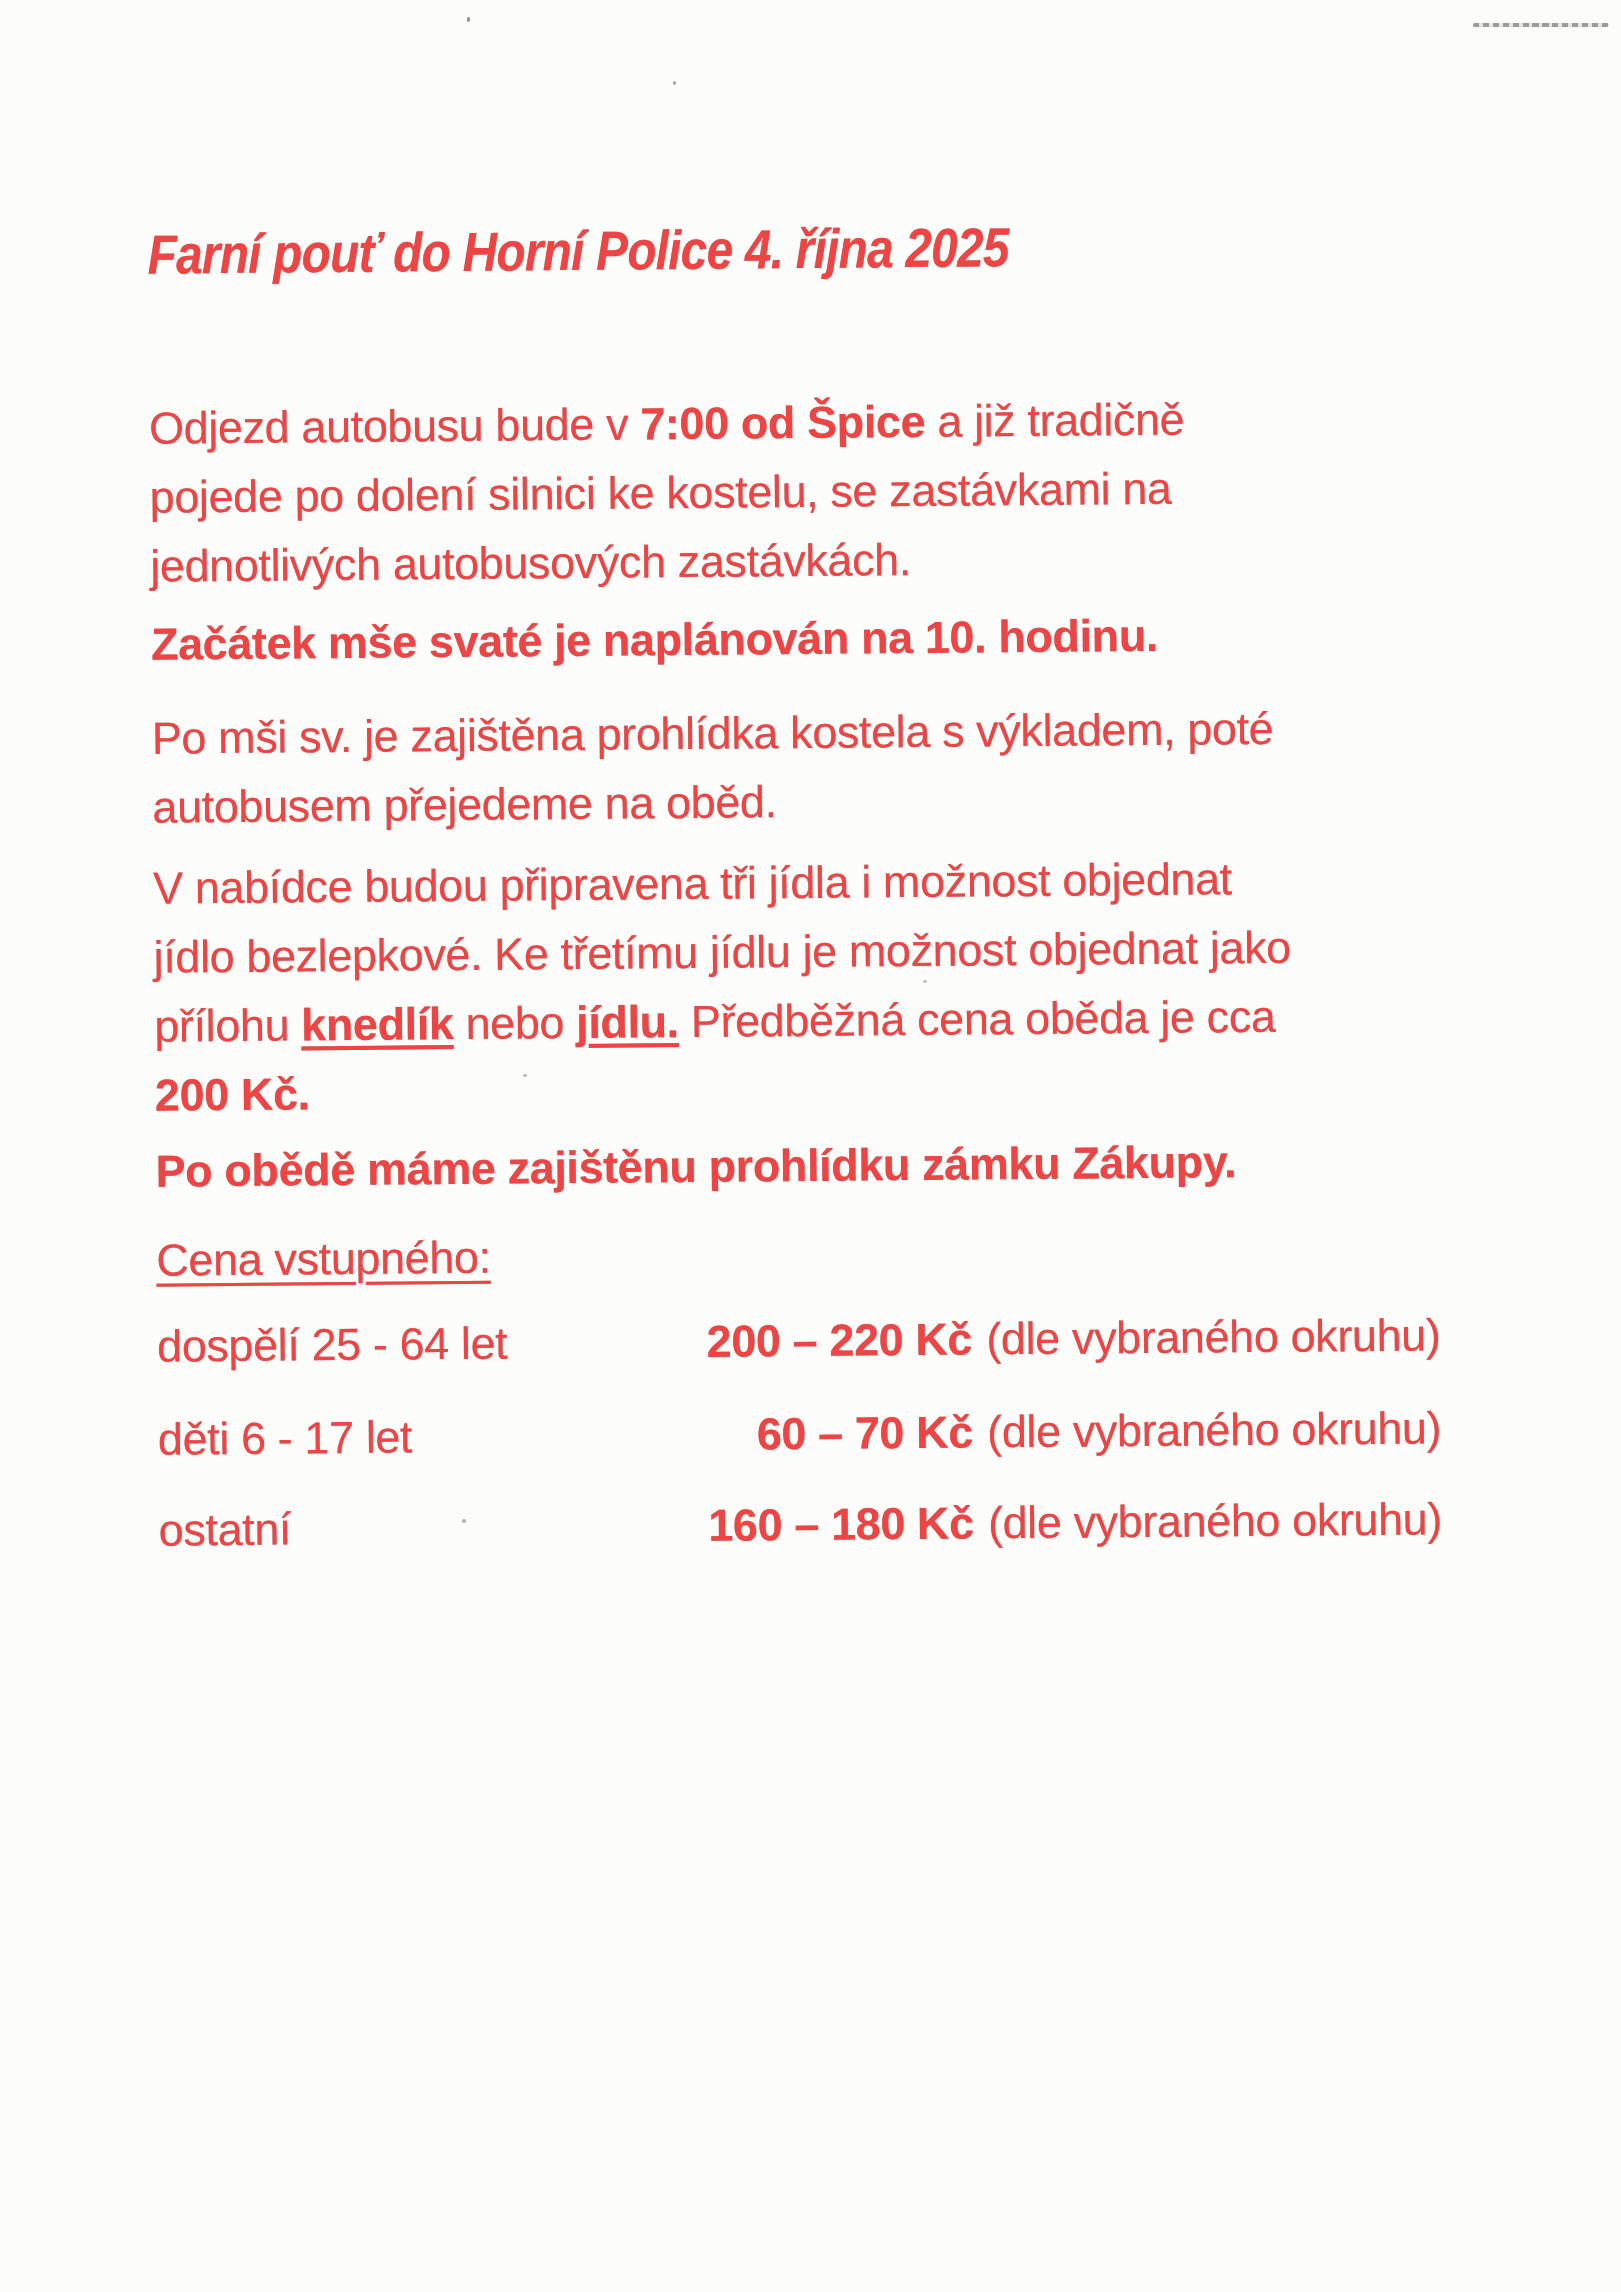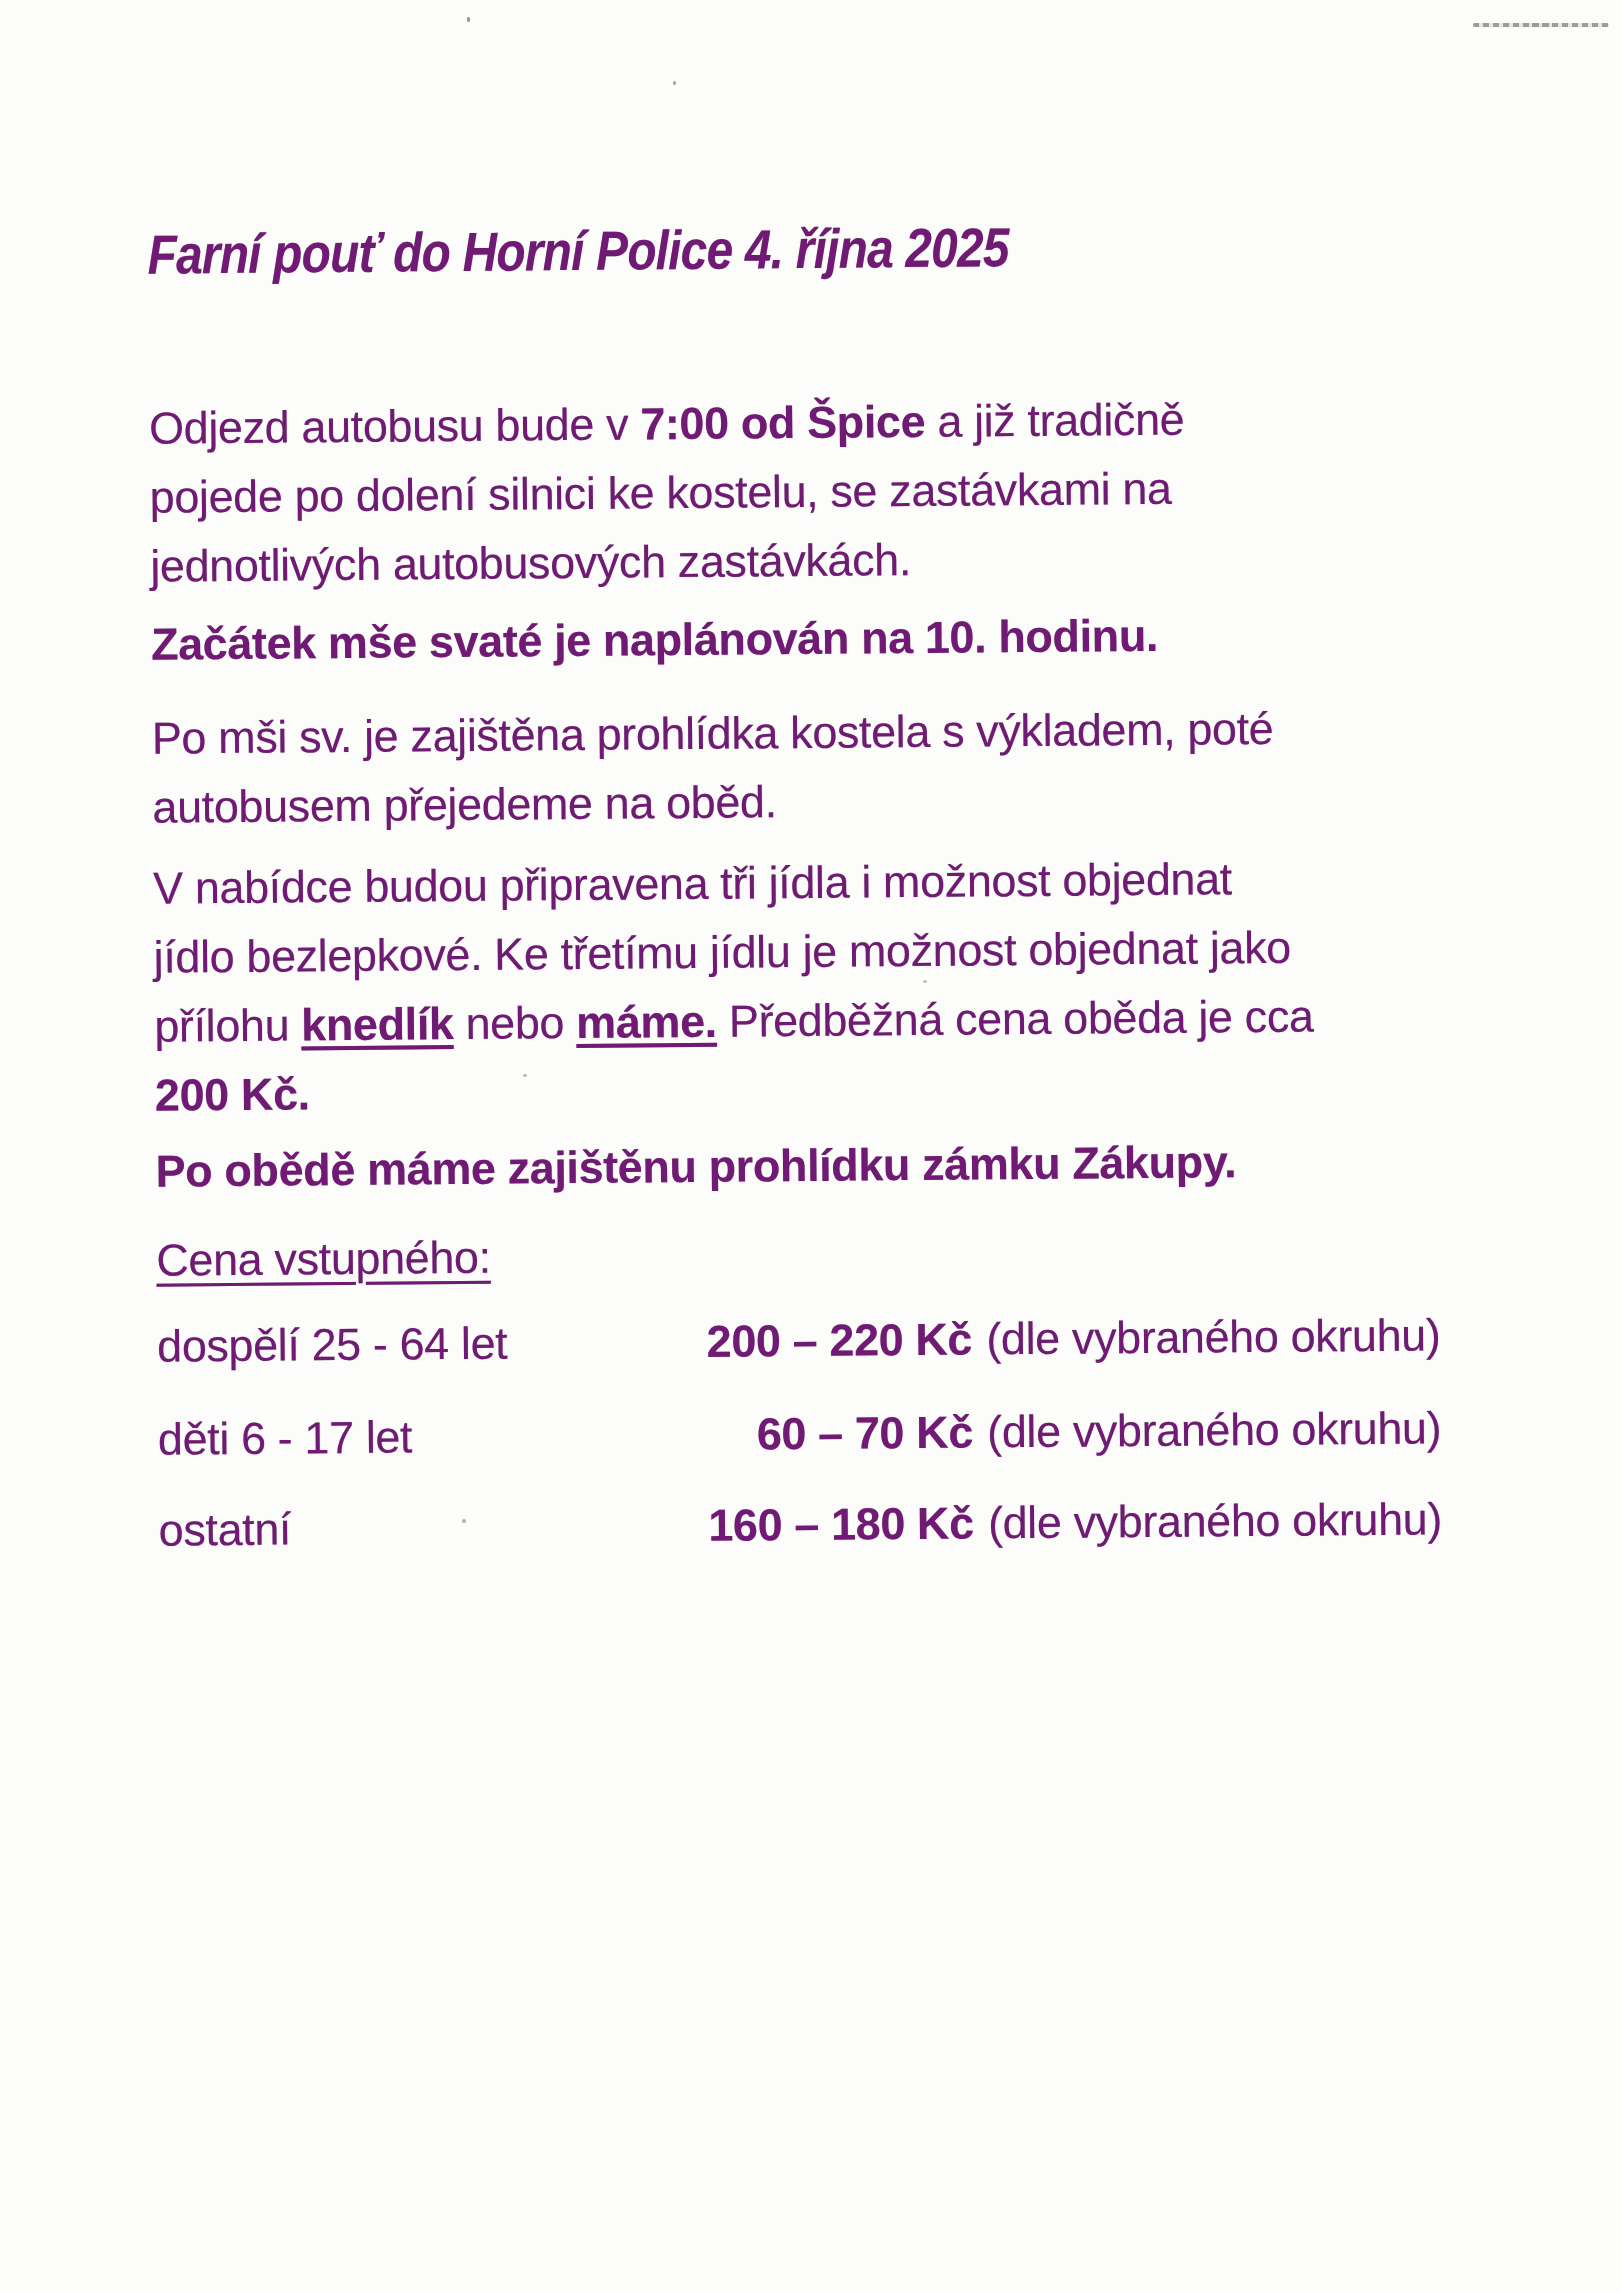--- a/index.html
+++ b/index.html
@@ -2,21 +2,21 @@
 <html style="font-size:14.3px"><head>
 <meta charset="utf-8">
 <style>
   html,body{margin:0;padding:0;background:#d9d9d9;}
   .page{
     position:relative;
     width:1621px;height:2293px;
     background:#fcfcfa;
     overflow:hidden;
     font-family:"Liberation Sans",sans-serif;
-    color:#701a75;
+    color:#ef4444;
   }
   .content{
     position:absolute;inset:0;
     transform:rotate(-0.5deg);
     transform-origin:806px 985px;
   }
   .blk{
     position:absolute;left:154px;
     font-size:45px;line-height:69px;
     letter-spacing:-0.4px;
@@ -73,21 +73,21 @@
     <div class="blk b" style="top:604px">Začátek mše svaté je naplánován na 10. hodinu.</div>
 
     <div class="blk" style="top:698px">
       <div>Po mši sv. je zajištěna prohlídka kostela s výkladem, poté</div>
       <div>autobusem přejedeme na oběd.</div>
     </div>
 
     <div class="blk" style="top:848px">
       <div>V nabídce budou připravena tři jídla i možnost objednat</div>
       <div>jídlo bezlepkové. Ke třetímu jídlu je možnost objednat jako</div>
-      <div><span>přílohu </span><span class="b u">knedlík</span><span> nebo </span><span class="b u">máme.</span><span> Předběžná cena oběda je cca</span></div>
+      <div><span>přílohu </span><span class="b u">knedlík</span><span> nebo </span><span class="b u">jídlu.</span><span> Předběžná cena oběda je cca</span></div>
       <div class="b">200 Kč.</div>
     </div>
 
     <div class="blk b" style="top:1131px">Po obědě máme zajištěnu prohlídku zámku Zákupy.</div>
 
     <div class="blk u2" style="top:1220px">Cena vstupného:</div>
 
     <div class="price-row" style="top:1306px">
       <span class="row-label">dospělí 25 - 64 let</span>
       <span class="row-price">200 – 220 Kč</span>

